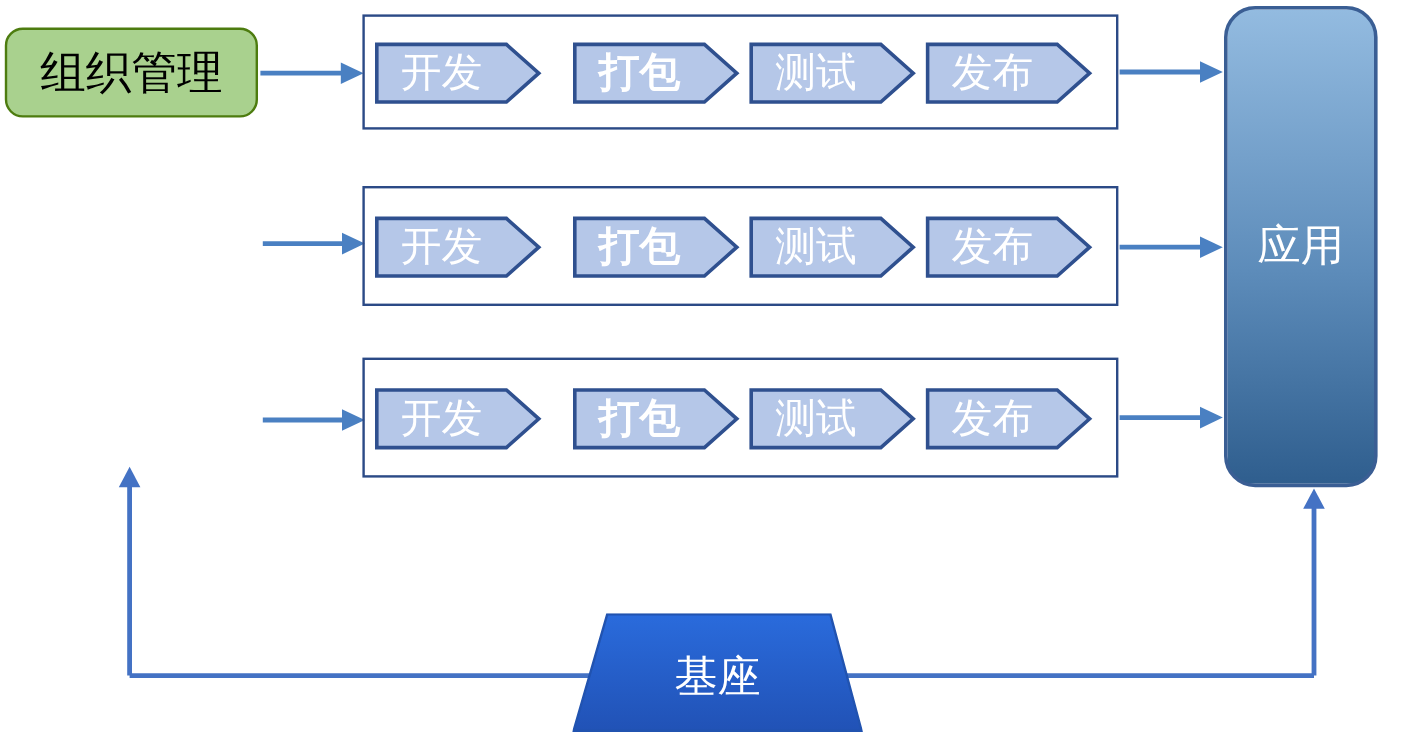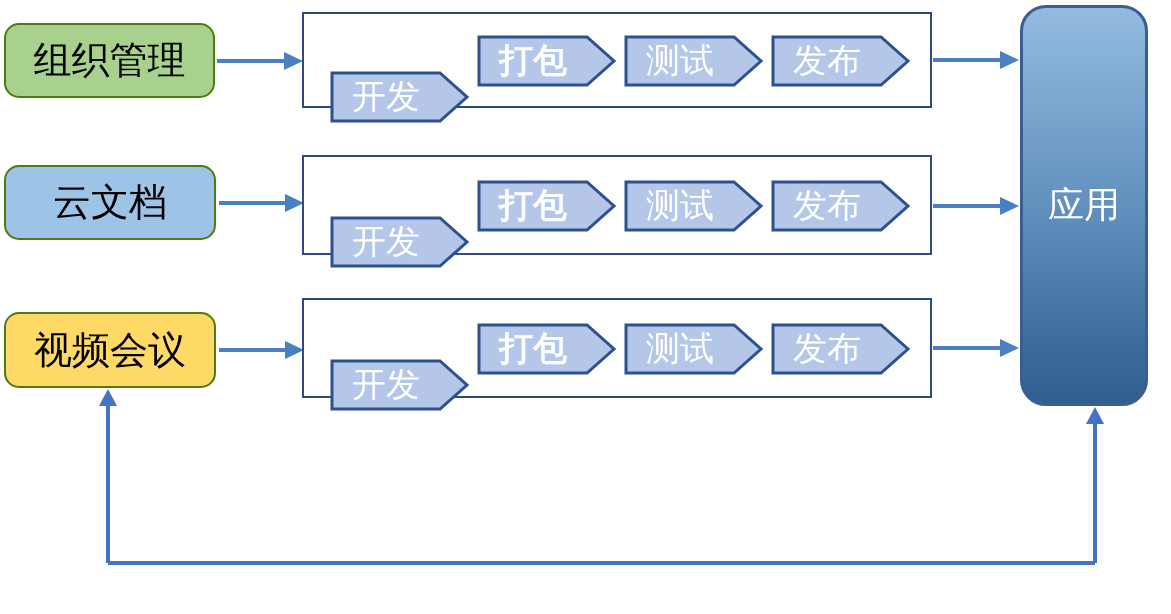--- a/index.html
+++ b/index.html
@@ -24,21 +24,21 @@
   }
   .row1{top:12px;height:96px;}
   .row2{top:155px;height:100px;}
   .row3{top:298px;height:100px;}
 
   
   .chev{position:absolute;width:140px;height:52px;}
   .row1 .chev{top:21px;}
   .row2 .chev{top:23px;}
   .row3 .chev{top:23px;}
-  .chev-1{left:26px;margin-top:36px;} .chev-2{left:173px;font-weight:bold;} .chev-3{left:320px;padding-left:32px;} .chev-4{left:467px;text-decoration:underline;}
+  .chev-1{left:8px;} .chev-2{left:173px;font-weight:bold;} .chev-3{left:320px;padding-left:32px;} .chev-4{left:467px;text-decoration:underline;}
   .chev svg{position:absolute;left:0;top:0;}
   .chev span{
     position:absolute;left:0;top:0;width:112px;height:52px;
     display:flex;align-items:center;justify-content:center;
     color:#ffffff;font-size:34px;
   }
 
   
   .market{
     position:absolute;left:1020px;top:5px;width:128px;height:401px;
@@ -95,26 +95,20 @@
       <line x1="108" y1="563" x2="108" y2="404" stroke-width="4"></line>
       <polygon points="108,389 99,406 117,406" stroke="none"></polygon>
       <line x1="1095" y1="563" x2="1095" y2="422" stroke-width="4"></line>
       <polygon points="1095,407 1086,424 1104,424" stroke="none"></polygon>
     </g>
   </svg>
 
   <div class="src src-org">
     <span>组织管理</span>
   </div>
-  <div class="src src-docs">
-    <span>云文档</span>
-  </div>
-  <div class="src src-meeting">
-    <span>视频会议</span>
-  </div>
 
   <div class="row row1">
     <div class="chev chev-1">
       <svg width="140" height="52">
           <polygon points="2,2 110,2 137,26 110,50 2,50" fill="#b5c7e8" stroke="#2f508f" stroke-width="3"></polygon>
         </svg>
       <span>开发</span>
     </div>
     <div class="chev chev-2">
       <svg width="140" height="52">
@@ -187,14 +181,26 @@
           <polygon points="2,2 110,2 137,26 110,50 2,50" fill="#b5c7e8" stroke="#2f508f" stroke-width="3"></polygon>
         </svg>
       <span>发布</span>
     </div>
   </div>
 
   <div class="market">
     <div>应用</div>
   </div>
 
+  <div class="base">
+    <svg width="242" height="100">
+      <defs>
+        <linearGradient id="baseGrad" x1="0" y1="0" x2="0" y2="1">
+          <stop offset="0%" stop-color="#2a6bdc"></stop>
+          <stop offset="100%" stop-color="#2152b6"></stop>
+        </linearGradient>
+      </defs>
+      <polygon points="29,1 215,1 241,98 1,98" fill="url(#baseGrad)" stroke="#2153b0" stroke-width="2"></polygon>
+    </svg>
+    <span>基座</span>
+  </div>
 
 </div>
 
 </body></html>

